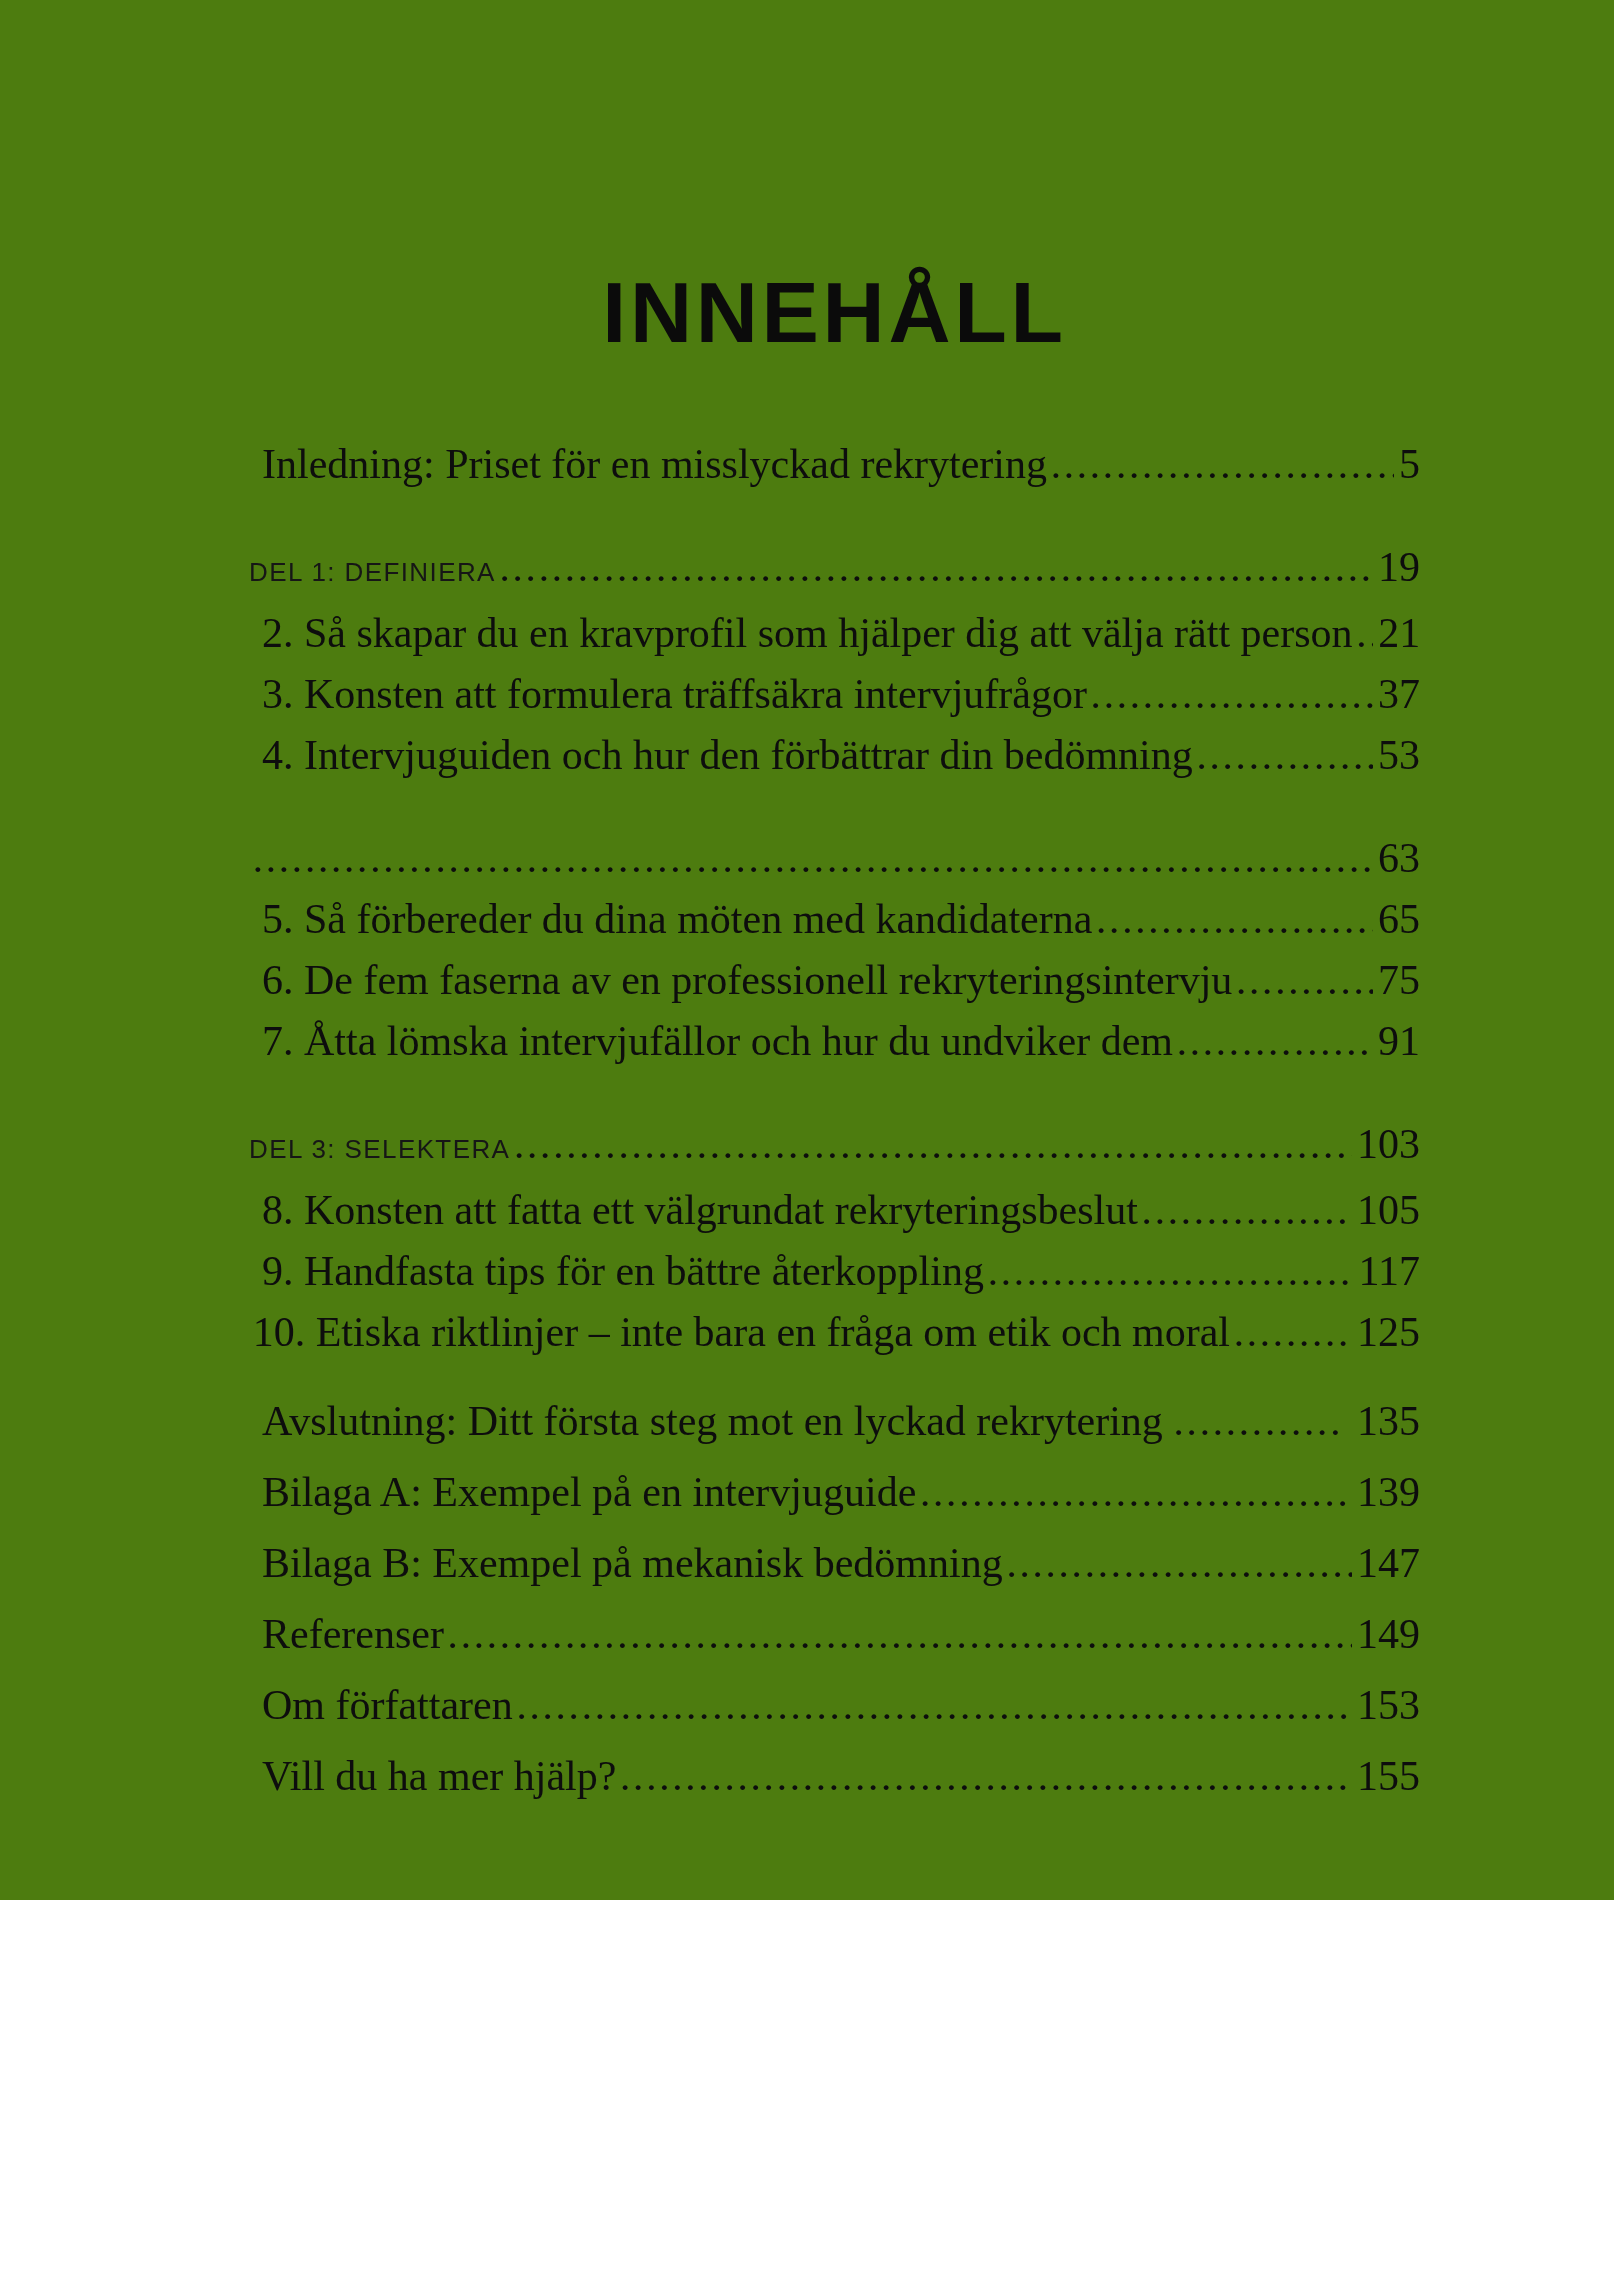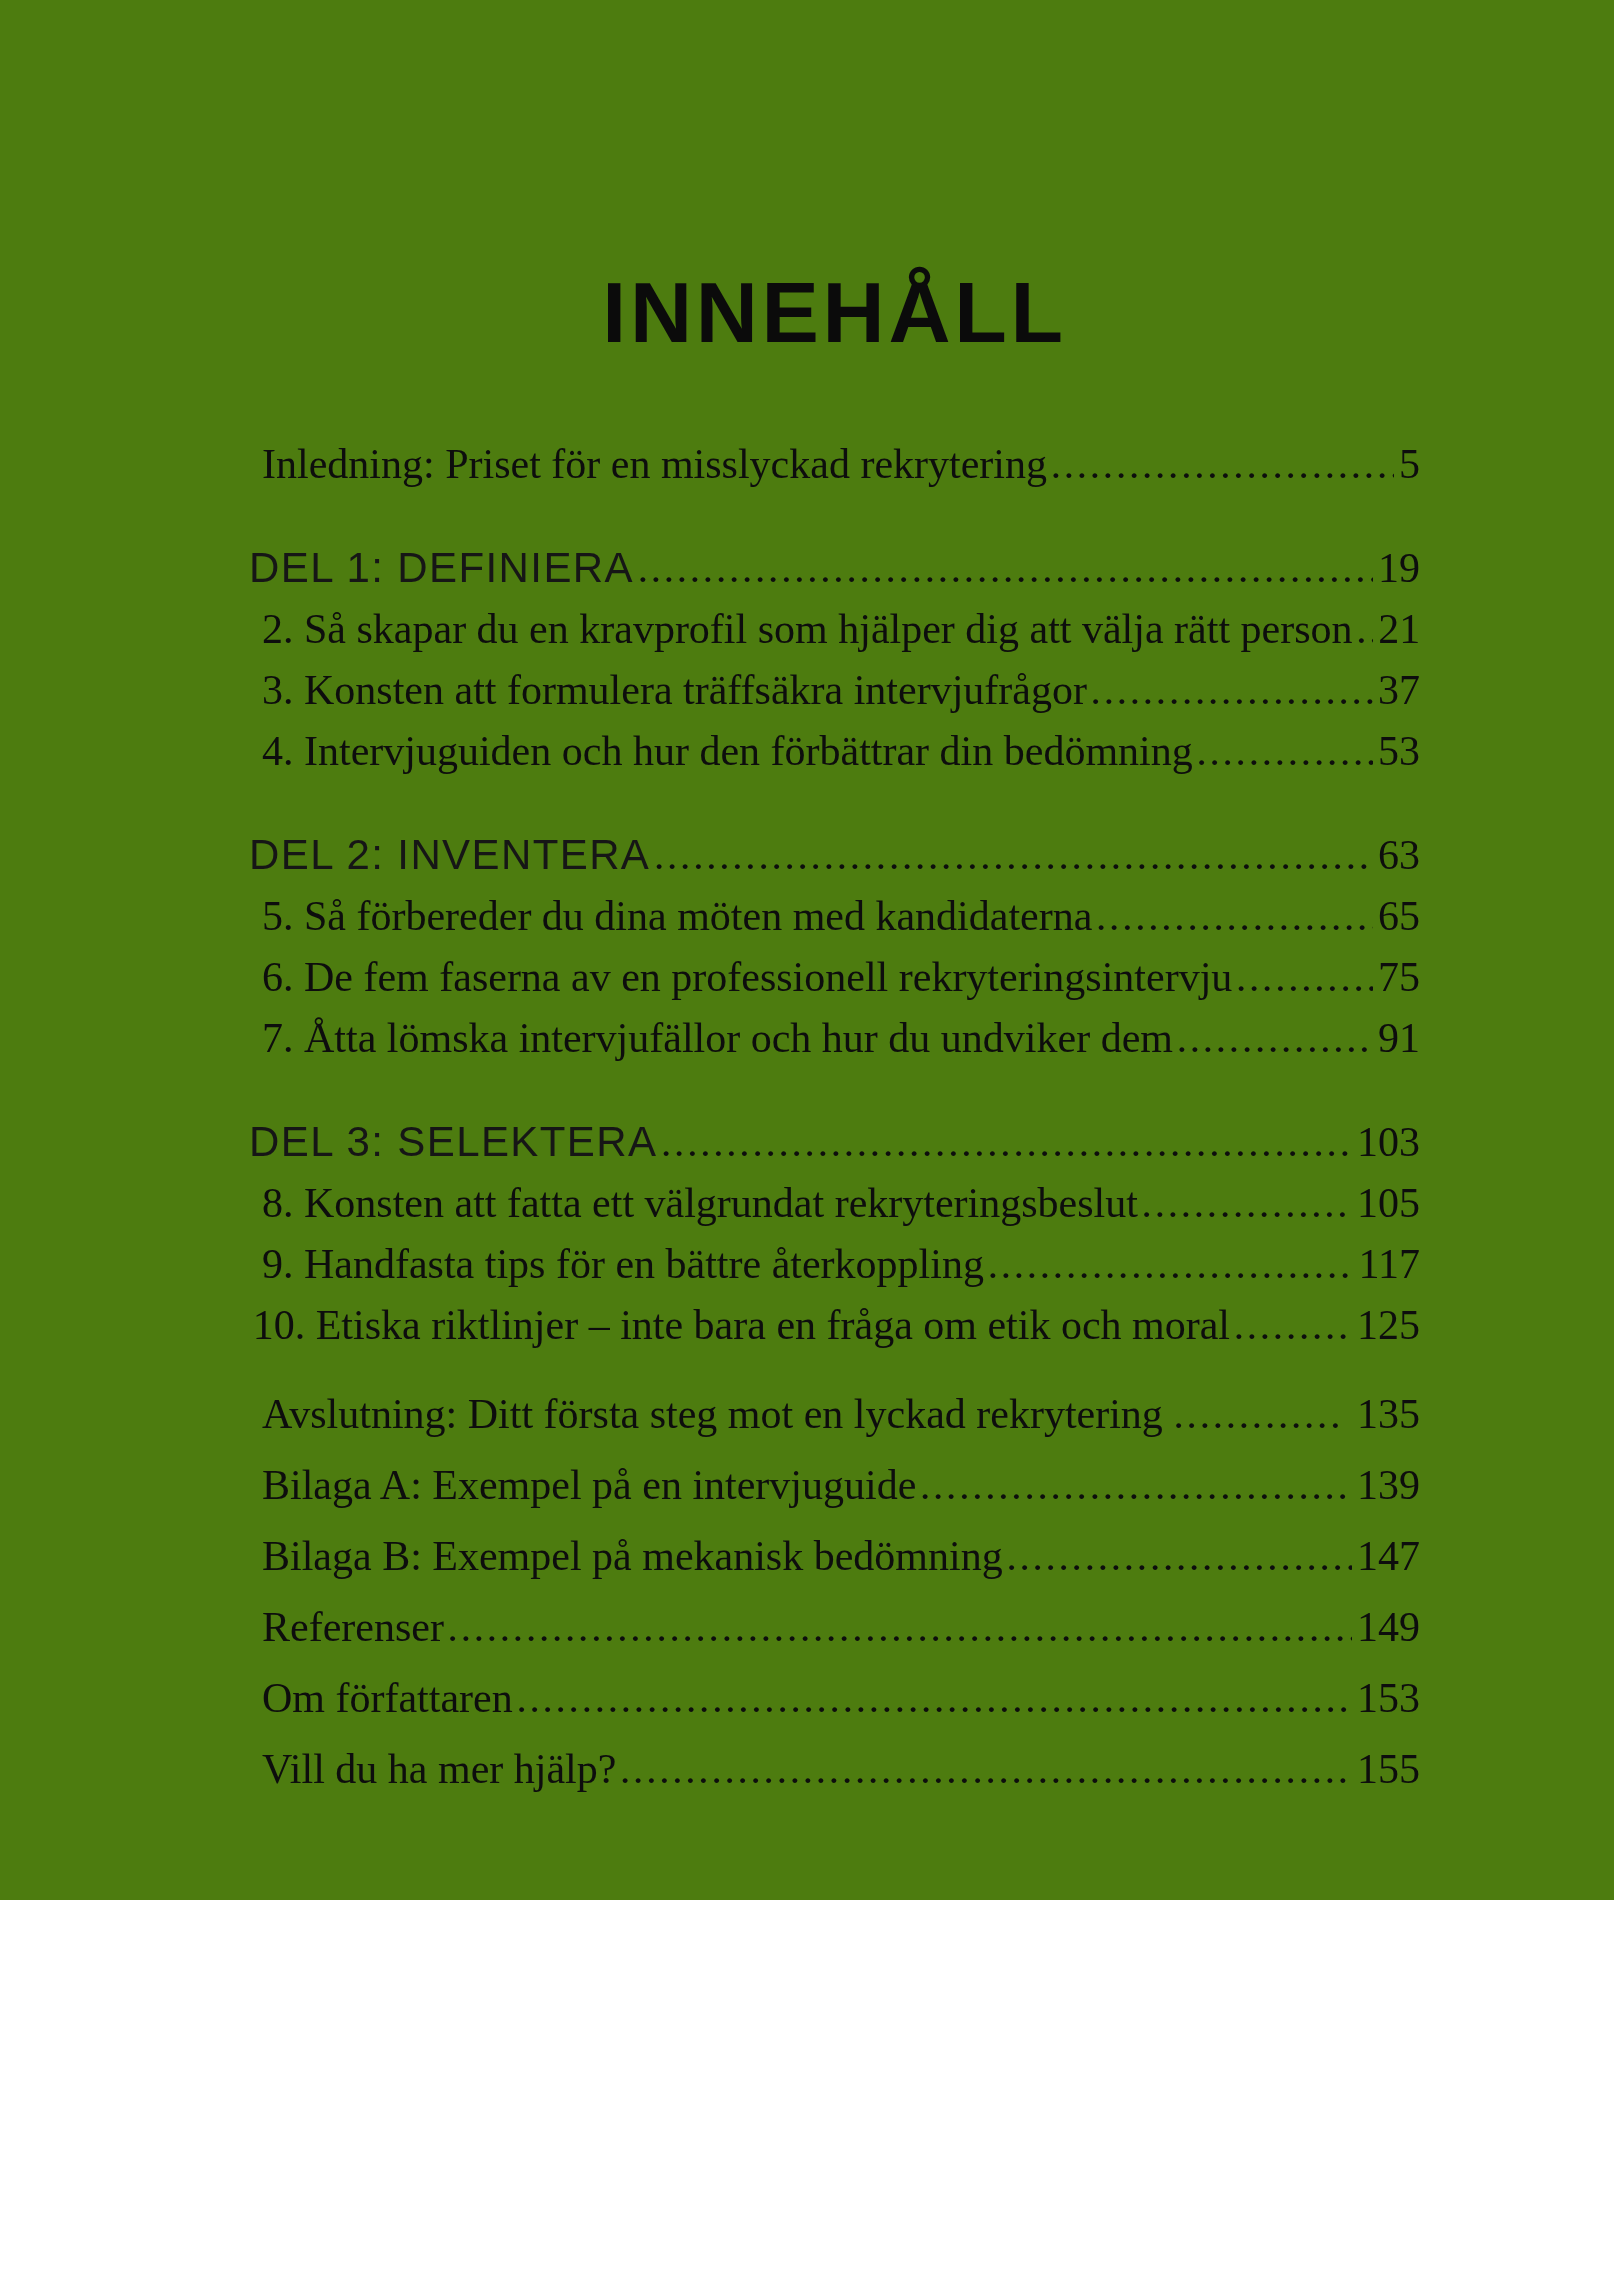--- a/index.html
+++ b/index.html
@@ -48,21 +48,21 @@
   .row.part  { margin-top: 42px; }
   .row.back-first { margin-top: 28px; gap: 7px; }
   .row.back { margin-top: 10px; }
   .label {
     white-space: nowrap;
     flex-shrink: 0;
   }
   .part .label {
     font-family: "Liberation Sans", sans-serif;
     font-weight: 400;
-    font-size: 42px;
+    font-size: 26px;
     letter-spacing: 1.4px;
     color: #161616;
   }
   .leader {
     flex: 1 1 auto;
     overflow: hidden;
     white-space: nowrap;
     min-width: 16.6px;
     margin: 0 1.8px 0 3.7px;
   }
@@ -114,21 +114,20 @@
         <span class="page-num">37</span>
       </div>
 
       <div class="row entry">
         <span class="label">4. Intervjuguiden och hur den förbättrar din bedömning</span>
         <span class="leader"></span>
         <span class="page-num">53</span>
       </div>
 
       <div class="row part">
-        <span class="label">DEL 2: INVENTERA</span>
         <span class="leader"></span>
         <span class="page-num">63</span>
       </div>
 
       <div class="row entry">
         <span class="label">5. Så förbereder du dina möten med kandidaterna</span>
         <span class="leader"></span>
         <span class="page-num">65</span>
       </div>
 

